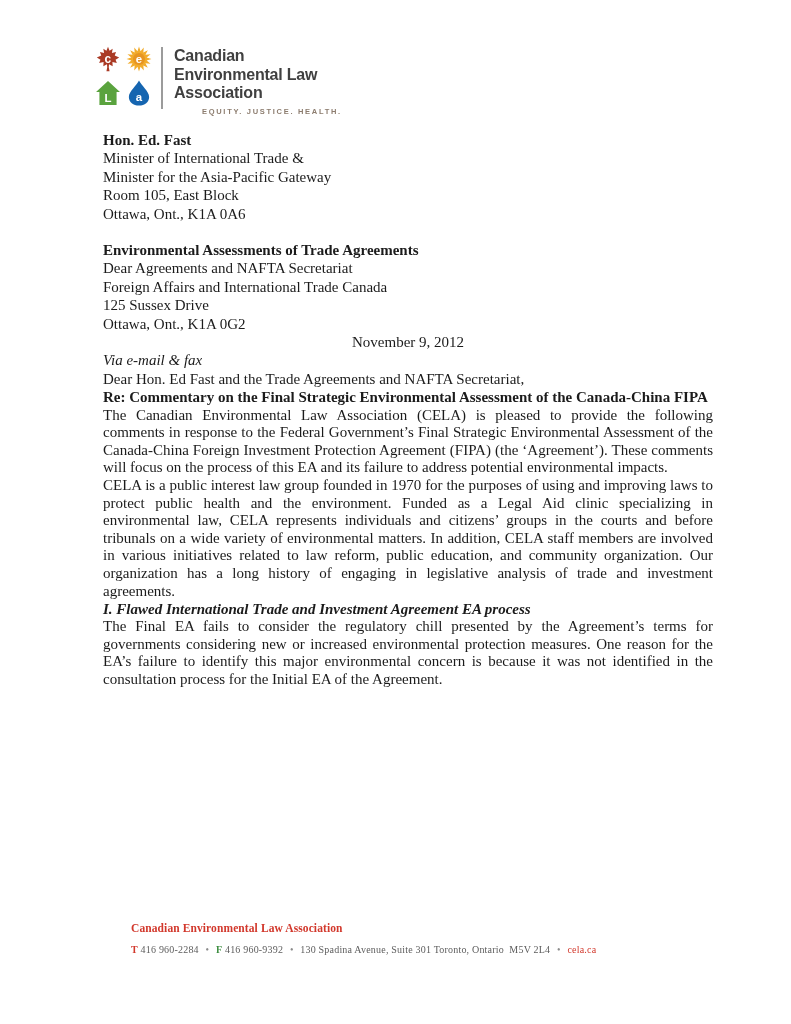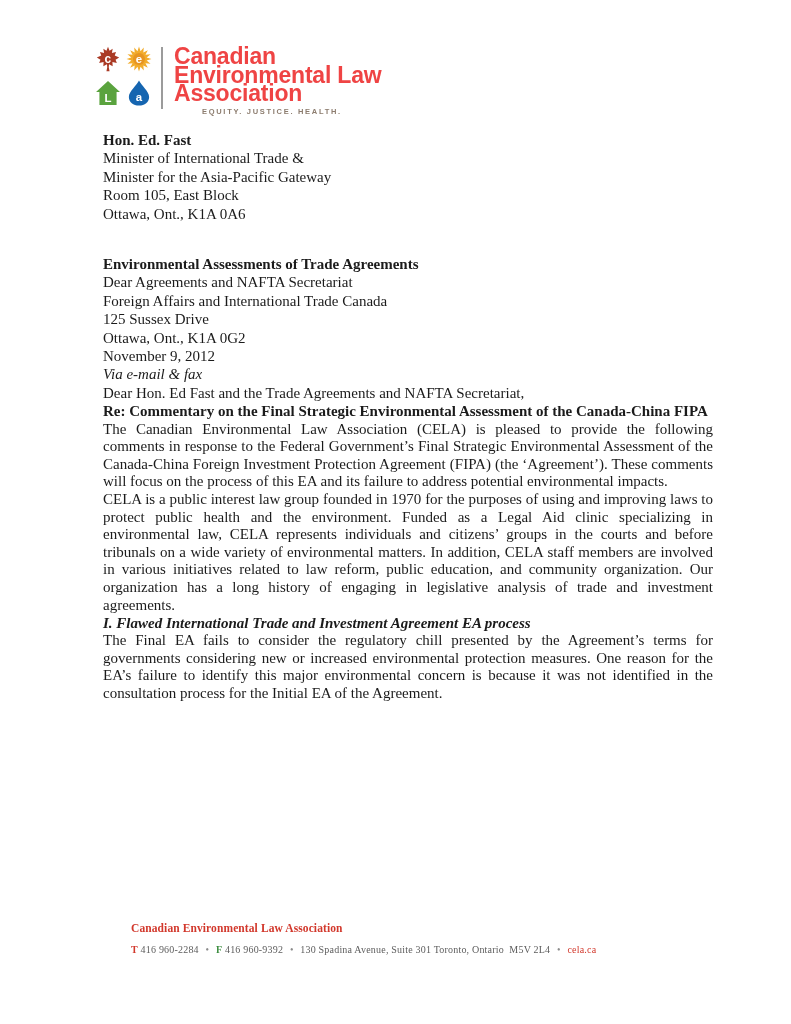--- a/index.html
+++ b/index.html
@@ -18,39 +18,39 @@
     display:grid;
     grid-template-columns:26px 26px;
     grid-auto-rows:26px;
     gap:8px 5px;
   }
   .icon, .icon svg { display:block; width:26px; height:26px; }
   .logo-divider { width:2px; height:62px; background:#9b9b9b; margin:1px 11px 0 9px; }
   .logo-text { padding-top:1px; }
   .logo-name {
     font-family:"Liberation Sans", sans-serif;
-    font-size:23px; line-height:18.5px; font-weight:700;
-    color:#ef4444; letter-spacing:-0.2px;
+    font-size:16px; line-height:18.5px; font-weight:700;
+    color:#404040; letter-spacing:-0.2px;
   }
   .logo-tagline {
     margin-top:4px;
     font-family:"Liberation Sans", sans-serif;
     font-size:7.5px; font-weight:700;
     letter-spacing:1.7px; color:#8c7c6e;margin-left:28px;
   }
 
   
   .letter {
     position:absolute; left:103px; top:131px; width:610px;
     font-size:15px; line-height:18.4px;
   }
   .letter p { margin:0; }
   .addr-bold { font-weight:700; }
-  .addr2 { margin-top:32px; }
-  .date { margin-top:17px; text-align:left; }
+  .addr2 { margin-top:18px; }
+  .date { margin-top:17px; text-align:center; }
   .via { margin-top:18px; font-weight:400; font-style:italic; }
   .salutation { margin-top:36px; }
   .subject { margin-top:17px; font-weight:700; text-align:justify; line-height:18.4px; }
   .para { margin-top:17px; text-align:justify; line-height:17.6px; }
   .section-heading { margin-top:12px; font-weight:700; font-style:italic; line-height:18px; }
   .para-last { margin-top:14px; }
 
   
   .footer { position:absolute; left:131px; top:902px; font-family:Liberation Serif, serif;margin-top:20px; }
   .footer-title { font-size:11.5px; font-weight:700; color:#d2382c; letter-spacing:0.1px; }

